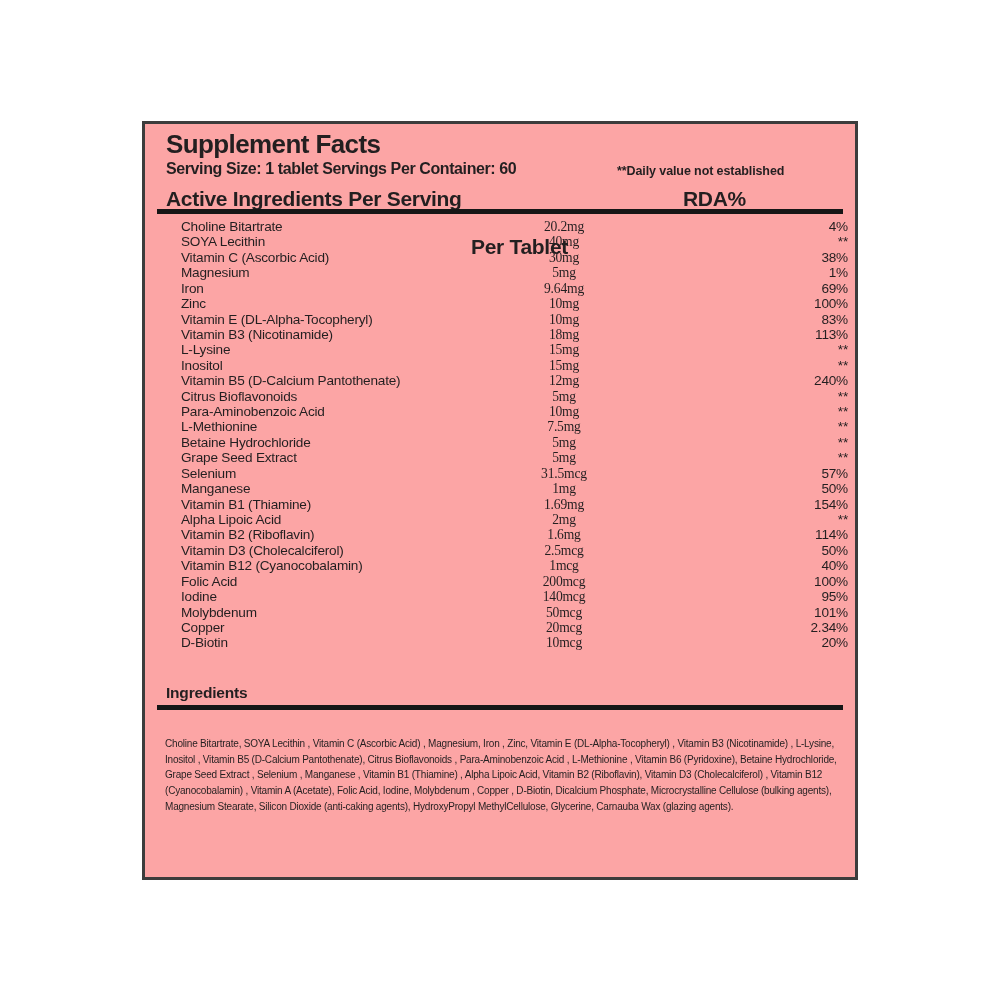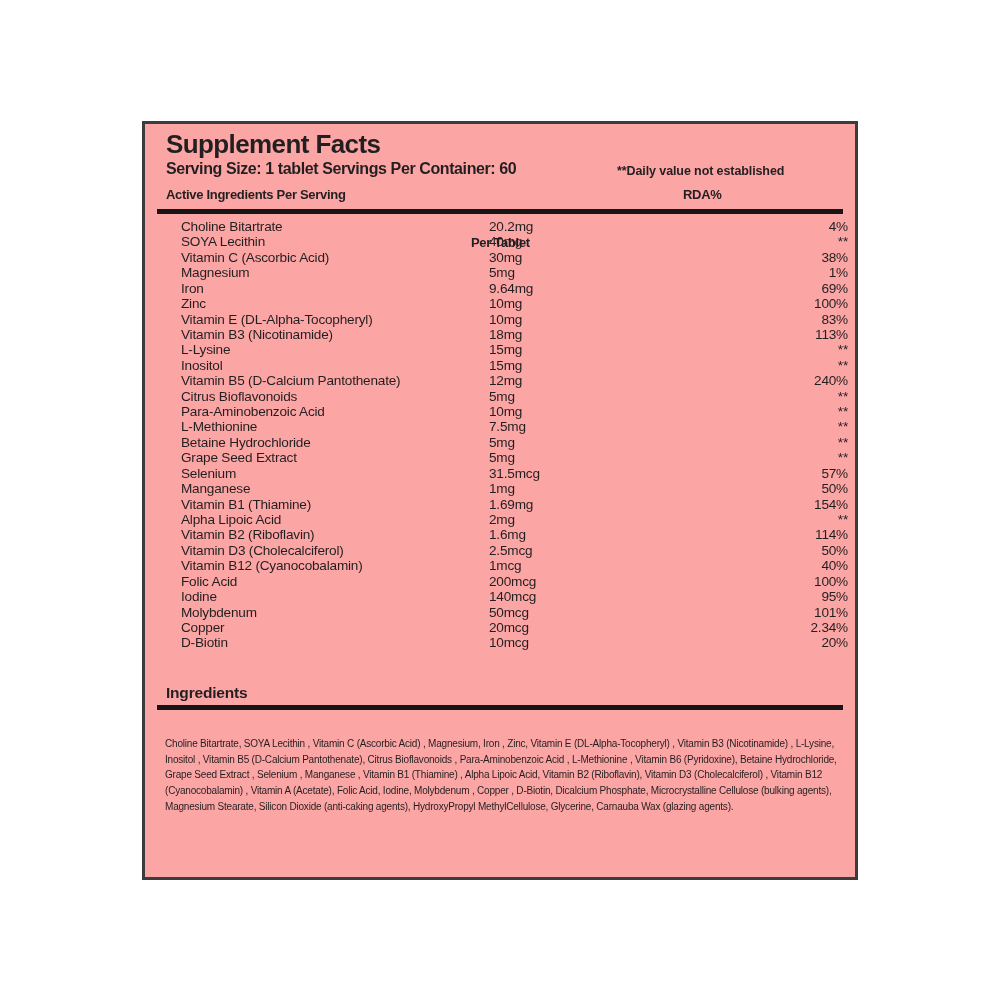--- a/index.html
+++ b/index.html
@@ -17,39 +17,39 @@
     font-size:26px;font-weight:bold;letter-spacing:-0.6px;white-space:nowrap;
   }
   .serving-line{
     position:absolute;left:21px;top:36px;
     font-size:16px;font-weight:bold;letter-spacing:-0.4px;white-space:nowrap;
   }
   .dv-note{
     position:absolute;left:432px;top:40px;
     font-size:12.5px;font-weight:bold;letter-spacing:-0.1px;white-space:nowrap;margin-left:40px;
   }
-  .col-head{position:absolute;top:63px;font-size:13px;font-weight:bold;letter-spacing:-0.3px;white-space:nowrap;}
+  .col-head{position:absolute;top:63px;font-size:21px;font-weight:bold;letter-spacing:-0.3px;white-space:nowrap;}
   .ch-name{left:21px;}
   .ch-amt{left:326px;margin-top:48px;}
   .ch-rda{left:538px;}
   .rule{
     position:absolute;left:12px;width:686px;height:5px;background:#161616;
   }
   .rule-top{top:85px;}
   .rule-ing{top:581px;}
   .rows{
     position:absolute;left:16px;top:95px;width:800px;
     font-size:13.6px;letter-spacing:-0.2px;
   }
   .row{
     display:flex;height:15.43px;line-height:15.43px;
     padding:0 23px 0 20px;white-space:nowrap;
   }
   .c-name{width:308px;overflow:visible;text-align:left;}
-  .c-amt{width:150px;text-align:left;}
+  .c-amt{width:150px;text-align:center;font-family:Liberation Serif, serif;}
   .c-rda{width:209px;text-align:right;}
   .ing-head{
     position:absolute;left:21px;top:560px;
     font-size:15.5px;font-weight:bold;letter-spacing:-0.2px;
   }
   .ing-para{
     position:absolute;left:20px;top:596px;width:676px;
     font-size:10px;line-height:15.7px;letter-spacing:-0.2px;
     text-align:left;
     margin-top:16px;

